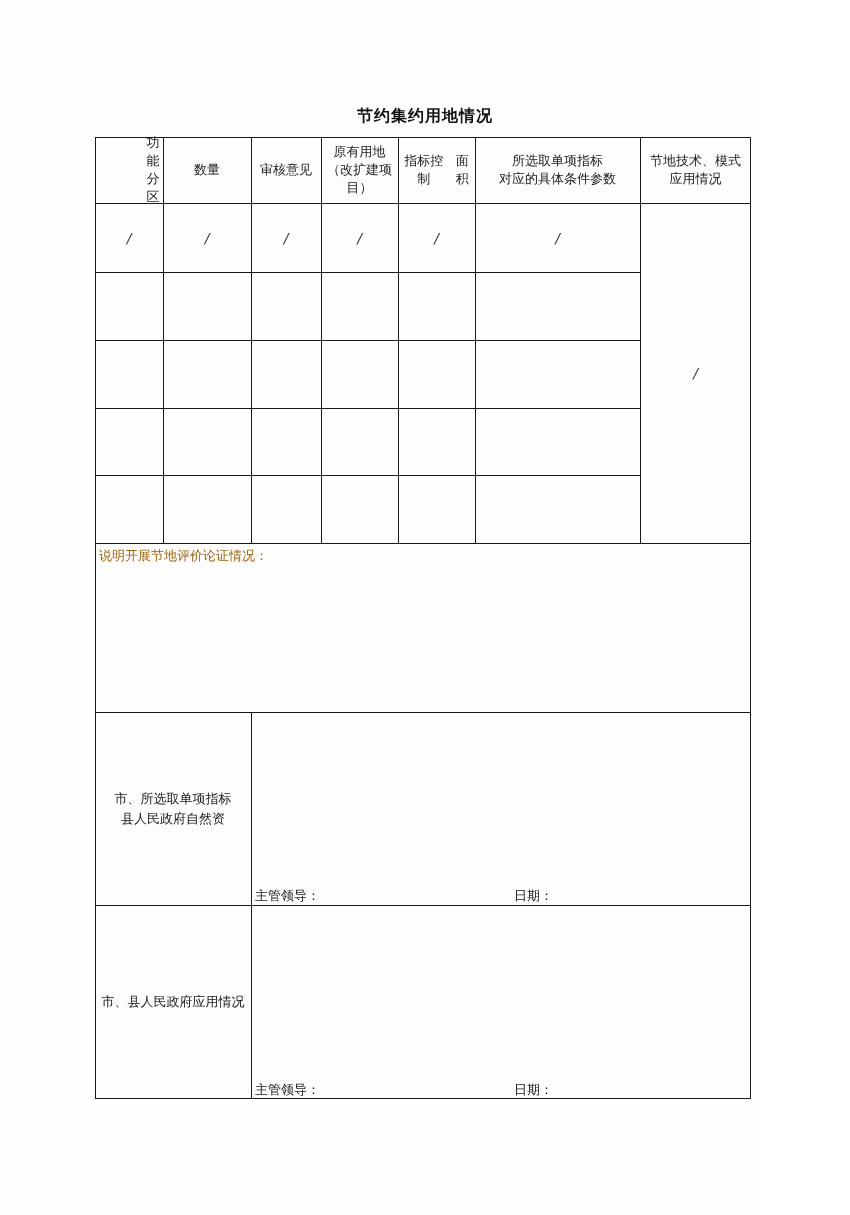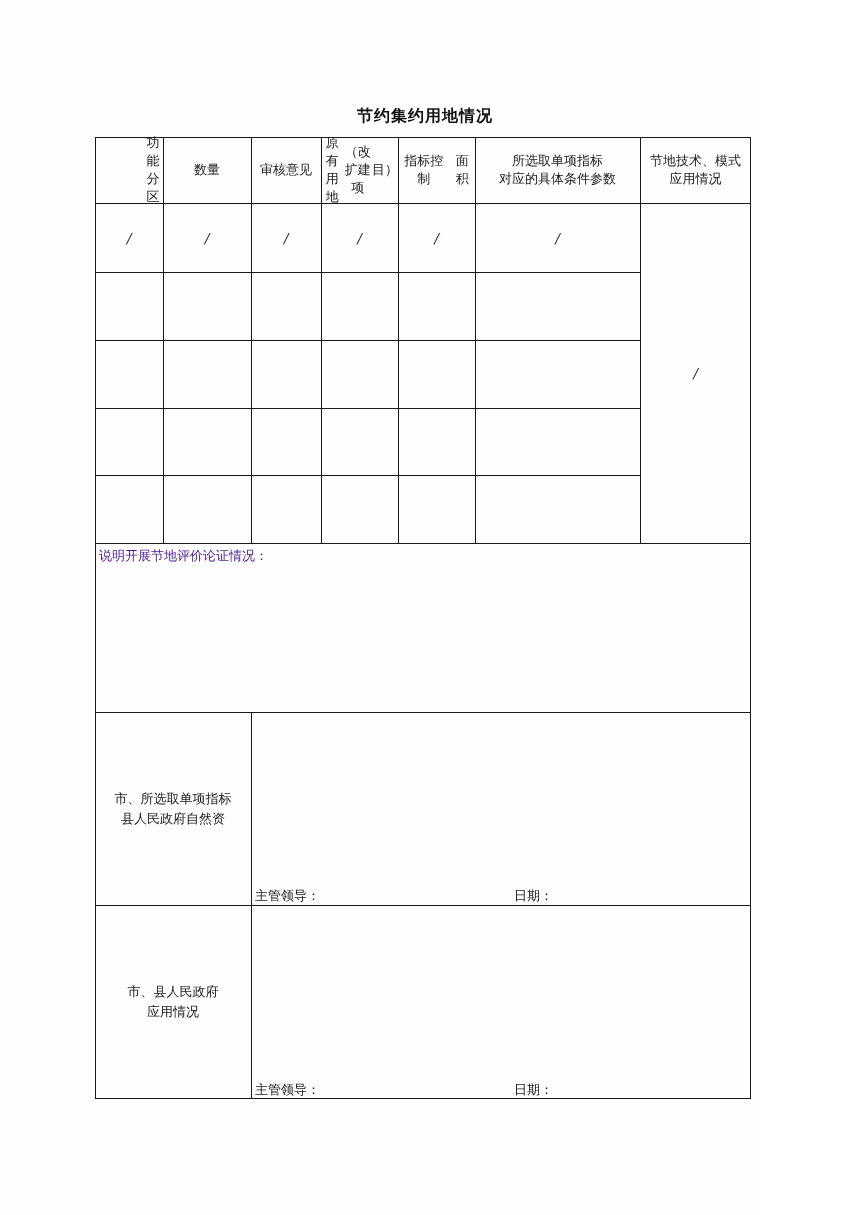--- a/index.html
+++ b/index.html
@@ -29,21 +29,21 @@
       position: absolute;
       display: flex; align-items: center; justify-content: center;
       text-align: center;
       font-size: 13px; line-height: 18px;
       color: #1a1a1a;
     }
     .slash { font-size: 14px; color: #333; font-style: italic; }
 
     .note-label {
       position: absolute; left: 99px; top: 547px;
-      font-size: 13px; color: #4c1d95;
+      font-size: 13px; color: #a16207;
     }
     .approval-label {
       position: absolute;
       display: flex; align-items: center; justify-content: center;
       text-align: center; font-size: 13px; line-height: 20px; color: #1a1a1a;
     }
     .sign {
       position: absolute; font-size: 13px; color: #1a1a1a;
     }
   </style>
@@ -76,21 +76,21 @@
 
   <div class="cell" style="left:95px; top:137px; width:68px; height:66px;padding-left:48px;">
     <span>功能分区</span>
   </div>
   <div class="cell" style="left:163px; top:137px; width:88px; height:66px;">
     <span>数量</span>
   </div>
   <div class="cell" style="left:251px; top:137px; width:70px; height:66px;">
     <span>审核意见</span>
   </div>
-  <div class="cell" style="left:321px; top:137px; width:77px; height:66px; flex-direction:row;">
+  <div class="cell" style="left:321px; top:137px; width:77px; height:66px; flex-direction:column;">
     <span>原有用地</span>
     <span>（改扩建项</span>
     <span>目）</span>
   </div>
   <div class="cell" style="left:398px; top:137px; width:77px; height:66px; flex-direction:row;">
     <span>指标控制</span>
     <span>面积</span>
   </div>
   <div class="cell" style="left:475px; top:137px; width:165px; height:66px; flex-direction:column;">
     <span>所选取单项指标</span>
@@ -133,21 +133,21 @@
   <div style="position:absolute; left:96px; top:566px; width:654px; height:145px;"></div>
 
   <div class="approval-label" style="left:95px; top:712px; width:156px; height:193px; flex-direction:column;">
     <span>市、所选取单项指标</span>
     <span>县人民政府自然资</span>
   </div>
   <div style="position:absolute; left:252px; top:713px; width:498px; height:170px;"></div>
   <div class="sign" style="left:255px; top:887px;">主管领导：</div>
   <div class="sign" style="left:514px; top:887px;">日期：</div>
 
-  <div class="approval-label" style="left:95px; top:905px; width:156px; height:193px; flex-direction:column;">
+  <div class="approval-label" style="left:95px; top:905px; width:156px; height:193px; flex-direction:row;">
     <span>市、县人民政府</span>
     <span>应用情况</span>
   </div>
   <div style="position:absolute; left:252px; top:906px; width:498px; height:170px;"></div>
   <div class="sign" style="left:255px; top:1081px;">主管领导：</div>
   <div class="sign" style="left:514px; top:1081px;">日期：</div>
 
 </div>
 
 </body></html>

